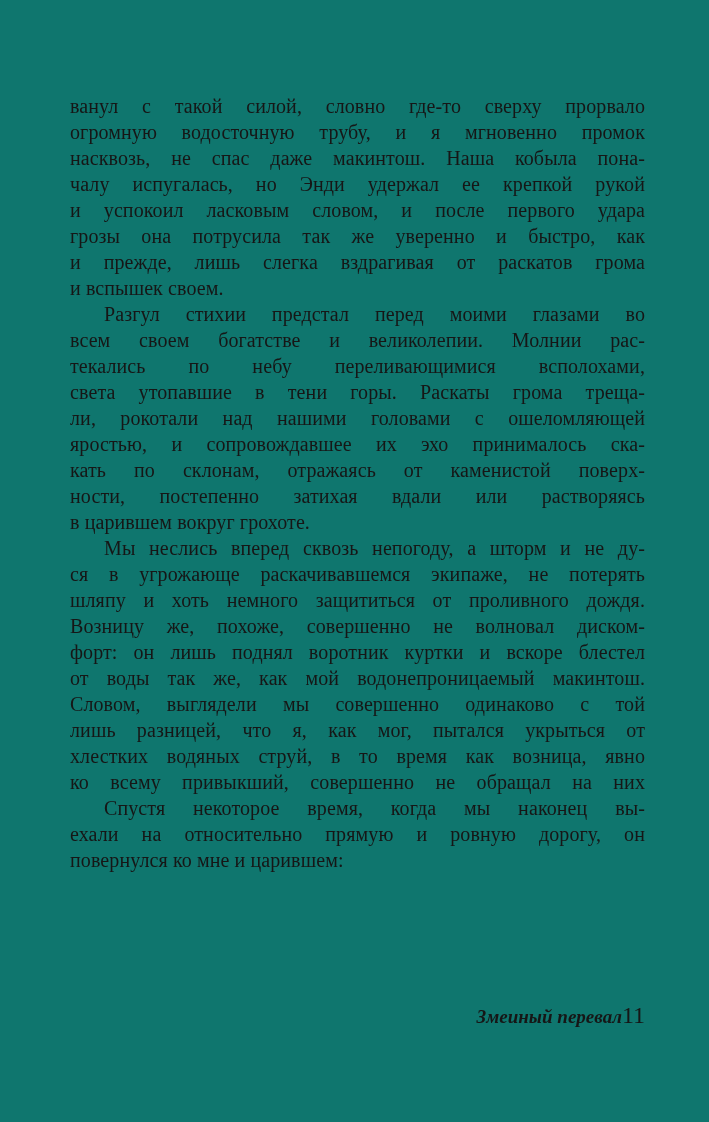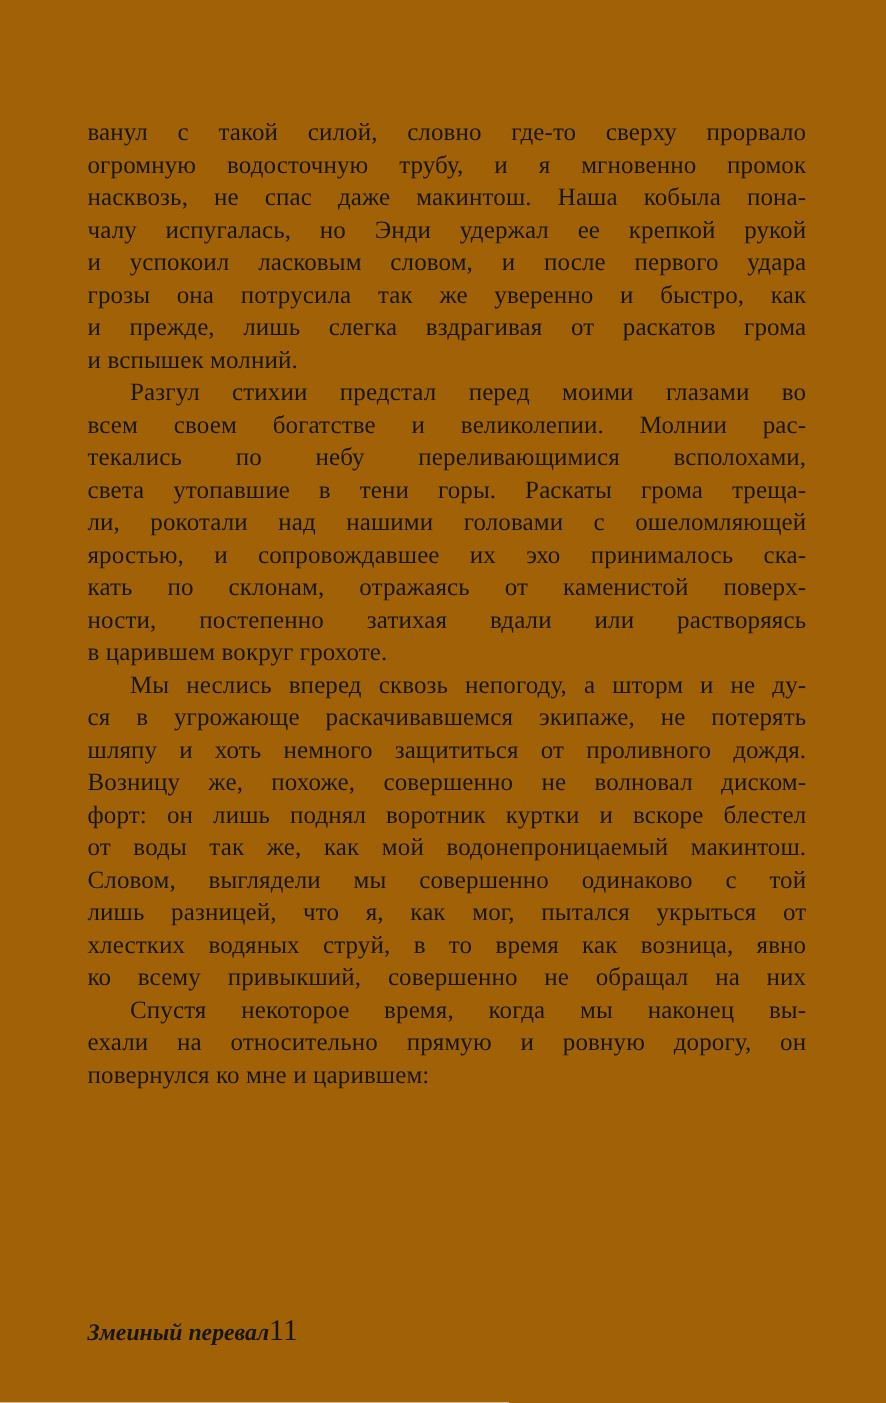--- a/index.html
+++ b/index.html
@@ -4,21 +4,21 @@
 <style>
   html, body {
     margin: 0;
     padding: 0;
     background: #ffffff;
   }
   .page {
     position: relative;
     width: 709px;
     height: 1122px;
-    background: #a16207;
+    background: #0f766e;
     font-family: "Liberation Serif", "DejaVu Serif", serif;
     color: #161616;
     overflow: hidden;
   }
   .text-block {
     position: absolute;
     left: 70px;
     right: 64px;
     top: 93px;
   }
@@ -38,23 +38,23 @@
     text-align-last: left;
     -moz-text-align-last: left;
   }
   .line.indent {
     text-indent: 34px;
   }
   .footer {
     position: absolute;
     left: 70px;
     right: 64px;
-    top: 1052px;
+    top: 1002px;
     display: flex;
-    justify-content: flex-start;
+    justify-content: flex-end;
     align-items: baseline;
   }
   .book-title {
     font-size: 19px;
     font-style: italic;
     font-weight: bold;
     color: #161616;
   }
   .page-number {
     font-size: 24px;
@@ -67,21 +67,21 @@
 <div class="page">
   <div class="text-block" id="text-block">
       <div class="paragraph">
         <div class="line">ванул с такой силой, словно где-то сверху прорвало</div>
         <div class="line">огромную водосточную трубу, и я мгновенно промок</div>
         <div class="line">насквозь, не спас даже макинтош. Наша кобыла пона-</div>
         <div class="line">чалу испугалась, но Энди удержал ее крепкой рукой</div>
         <div class="line">и успокоил ласковым словом, и после первого удара</div>
         <div class="line">грозы она потрусила так же уверенно и быстро, как</div>
         <div class="line">и прежде, лишь слегка вздрагивая от раскатов грома</div>
-        <div class="line last">и вспышек молний.</div>
+        <div class="line last">и вспышек своем.</div>
       </div>
       <div class="paragraph">
         <div class="line indent">Разгул стихии предстал перед моими глазами во</div>
         <div class="line">всем своем богатстве и великолепии. Молнии рас-</div>
         <div class="line">текались по небу переливающимися всполохами,</div>
         <div class="line">света утопавшие в тени горы. Раскаты грома треща-</div>
         <div class="line">ли, рокотали над нашими головами с ошеломляющей</div>
         <div class="line">яростью, и сопровождавшее их эхо принималось ска-</div>
         <div class="line">кать по склонам, отражаясь от каменистой поверх-</div>
         <div class="line">ности, постепенно затихая вдали или растворяясь</div>

